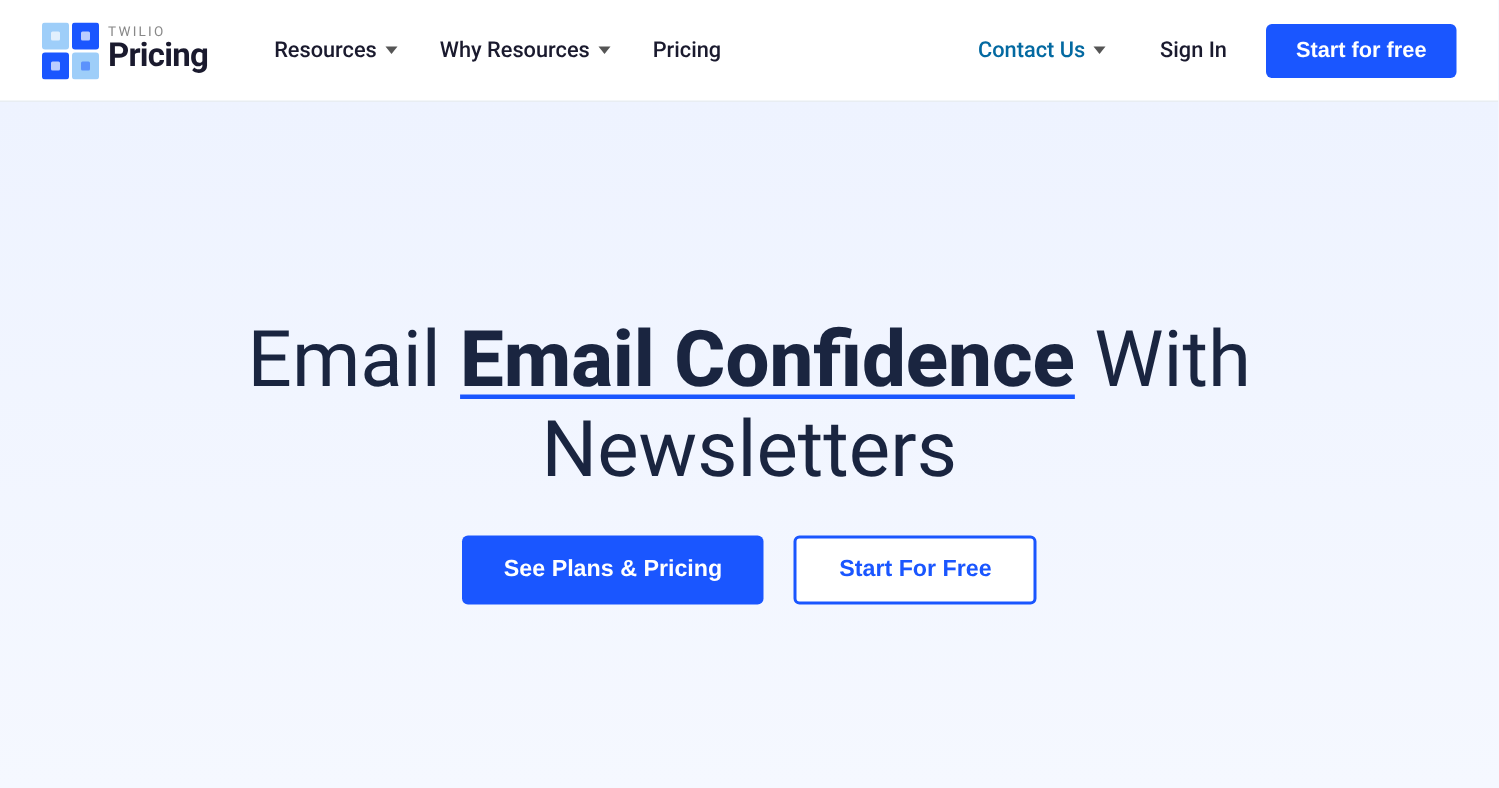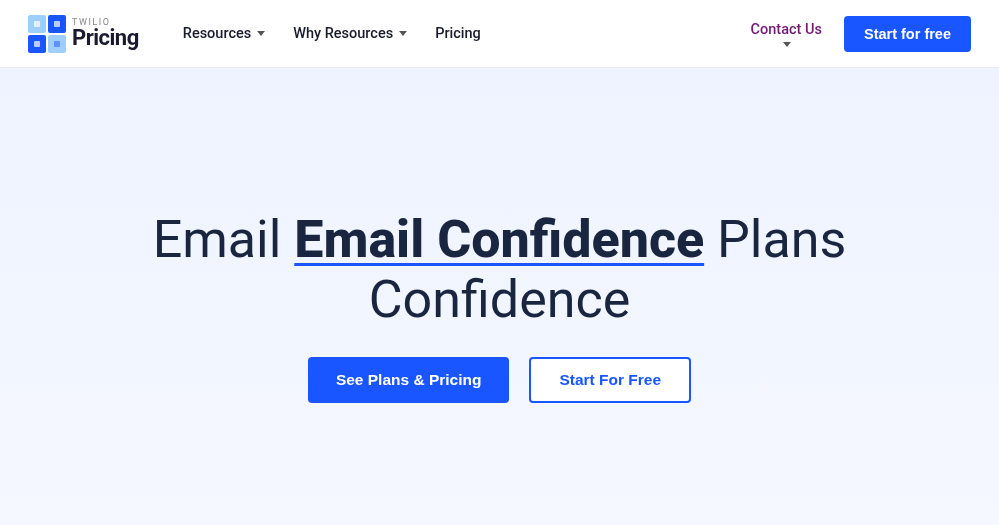--- a/index.html
+++ b/index.html
@@ -96,25 +96,24 @@
       display: flex;
       align-items: center;
       gap: 12px;
     }
 
     .nav-contact {
       display: flex;
       align-items: center;
       gap: 4px;
       font-size: 14.5px;
-      color: #701a75;
+      color: #0369a1;
       cursor: pointer;
       font-weight: 500;
       padding: 8px 10px;
-      flex-direction: column;
     }
 
     .nav-signin {
       font-size: 14.5px;
       color: #1a1a2e;
       cursor: pointer;
       font-weight: 500;
       padding: 8px 14px;
     }
 
@@ -237,27 +236,28 @@
     <div class="nav-item">
       <span>Pricing</span>
     </div>
   </div>
 
   <div class="nav-right">
     <div class="nav-contact">
       <span>Contact Us</span>
       <span class="chevron-down"></span>
     </div>
+    <div class="nav-signin">Sign In</div>
     <button class="btn-start-free">Start for free</button>
   </div>
 </nav>
 
 <section class="hero">
   <h1 class="hero-title">
-    <span>Email </span><strong>Email Confidence</strong><span> Plans Confidence</span>
+    <span>Email </span><strong>Email Confidence</strong><span> With Newsletters</span>
   </h1>
 
 
   <div class="hero-buttons">
     <button class="btn-plans">See Plans &amp; Pricing</button>
     <button class="btn-start-hero">Start For Free</button>
   </div>
 </section>
 
 </body></html>

